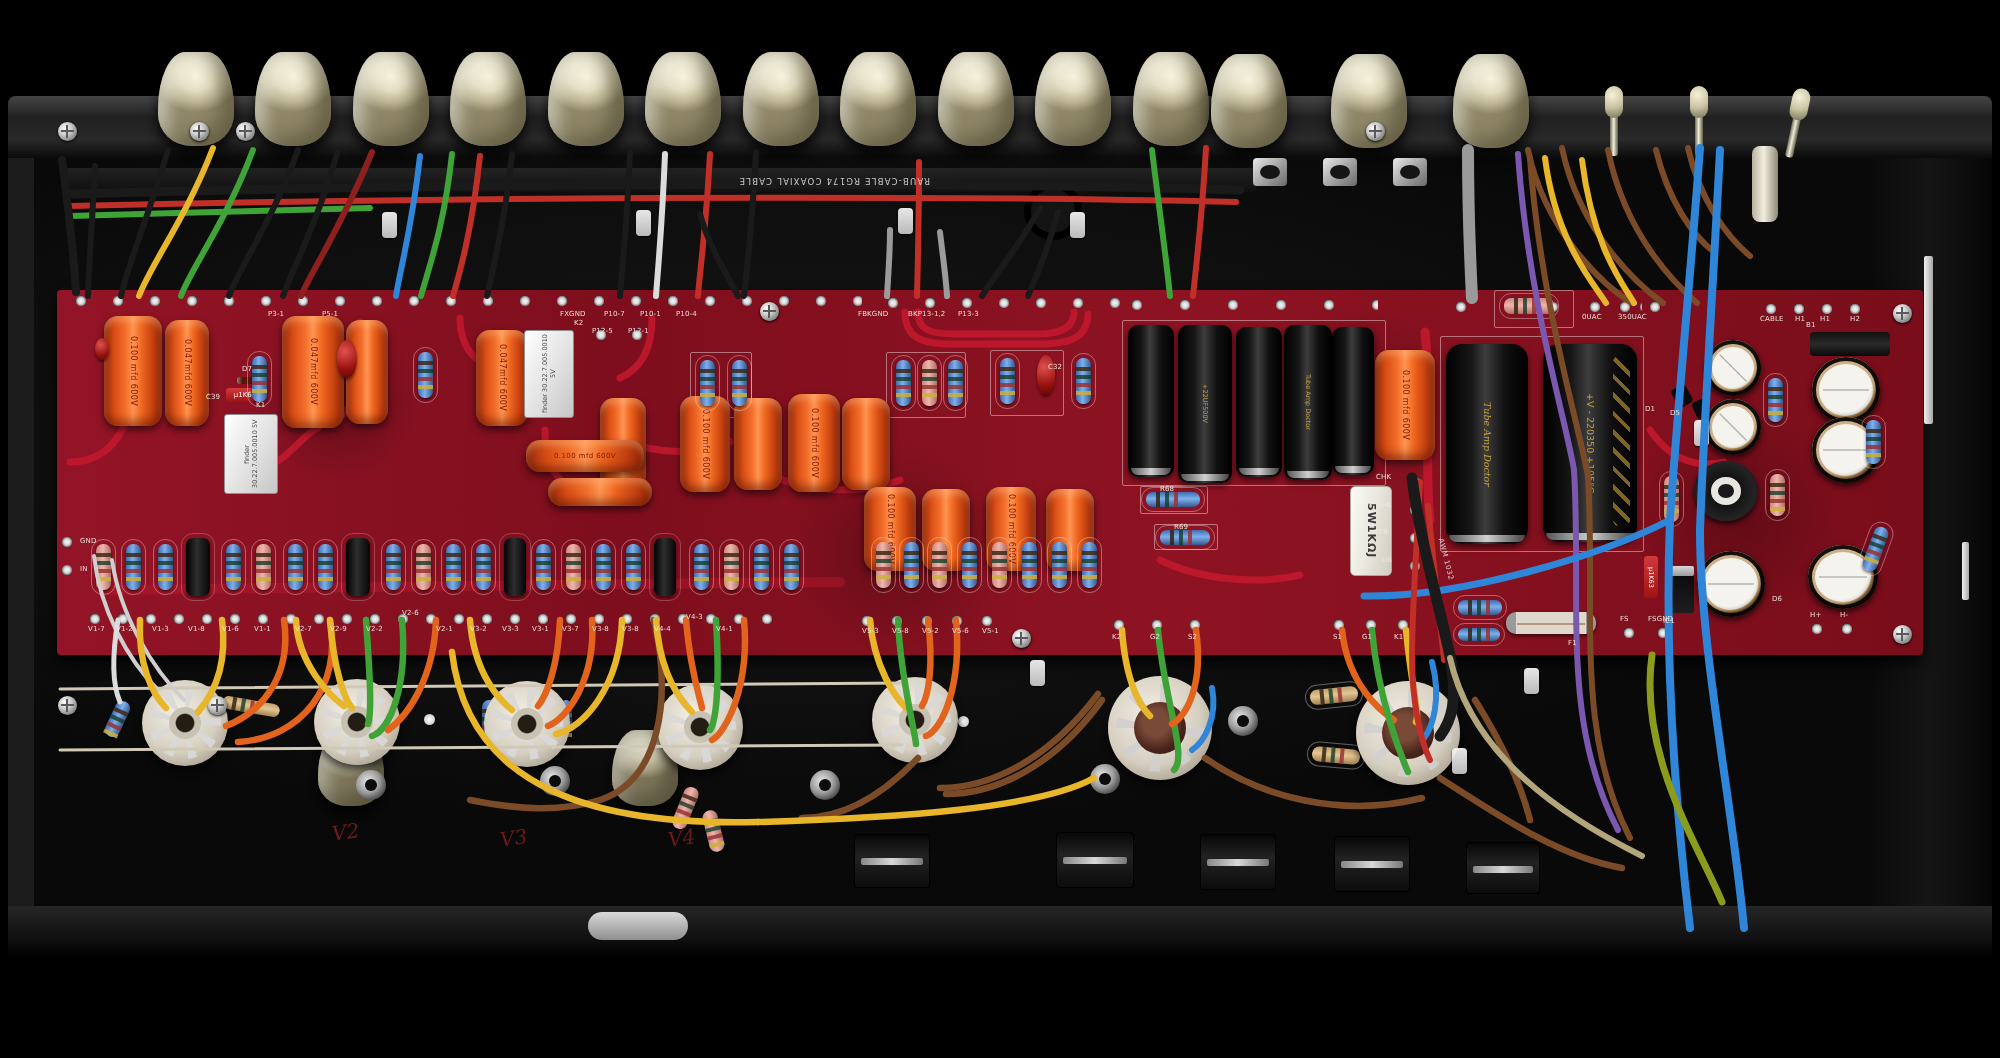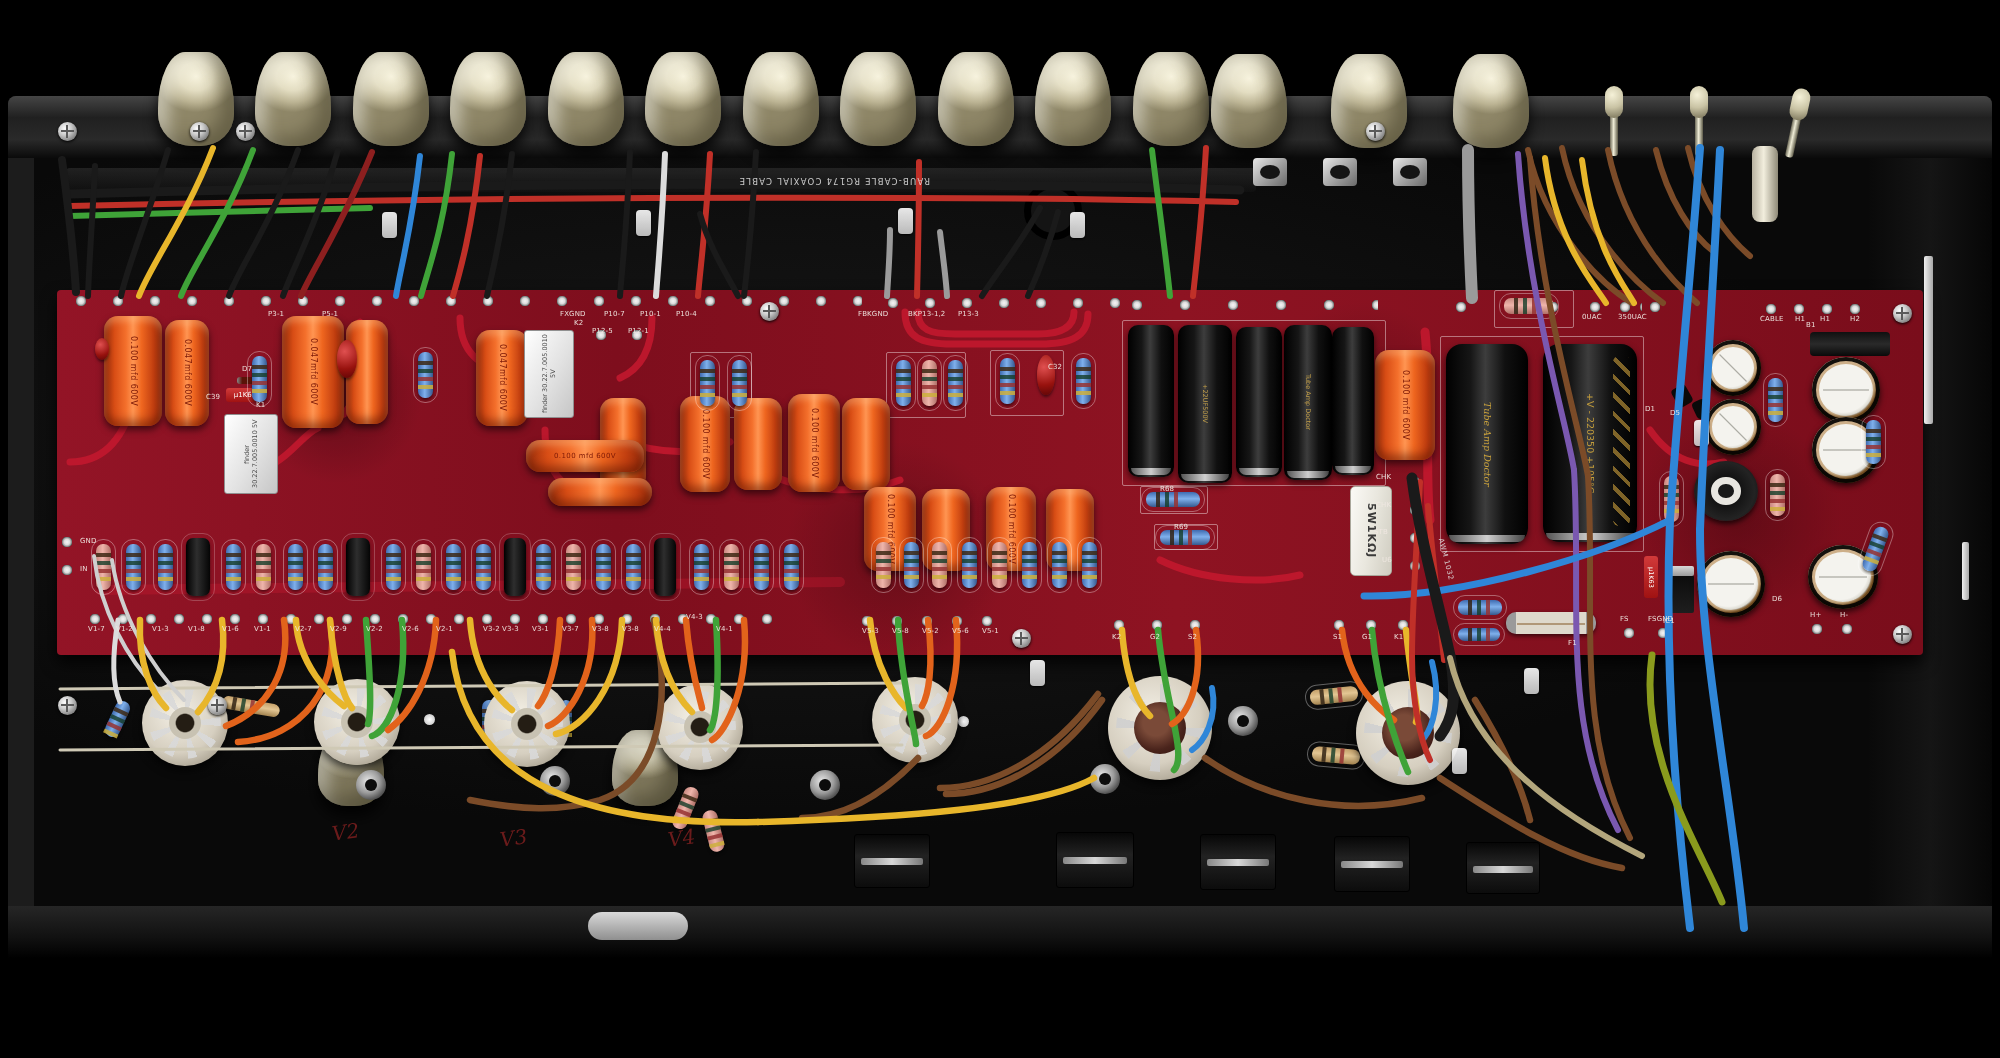--- a/index.html
+++ b/index.html
@@ -488,23 +488,23 @@
   <div class="lb" style="left:80px;top:566px">IN</div>
   <div class="lb" style="left:88px;top:626px">V1-7</div>
   <div class="lb" style="left:116px;top:626px">V1-2</div>
   <div class="lb" style="left:152px;top:626px">V1-3</div>
   <div class="lb" style="left:188px;top:626px">V1-8</div>
   <div class="lb" style="left:222px;top:626px">V1-6</div>
   <div class="lb" style="left:254px;top:626px">V1-1</div>
   <div class="lb" style="left:295px;top:626px">V2-7</div>
   <div class="lb" style="left:330px;top:626px">V2-9</div>
   <div class="lb" style="left:366px;top:626px">V2-2</div>
-  <div class="lb" style="left:402px;top:626px">V2-6</div>
+  <div class="lb" style="left:402px;top:610px">V2-6</div>
   <div class="lb" style="left:436px;top:626px">V2-1</div>
-  <div class="lb" style="left:483px;top:626px">V3-2</div>
+  <div class="lb" style="left:470px;top:626px">V3-2</div>
   <div class="lb" style="left:502px;top:626px">V3-3</div>
   <div class="lb" style="left:532px;top:626px">V3-1</div>
   <div class="lb" style="left:562px;top:626px">V3-7</div>
   <div class="lb" style="left:592px;top:626px">V3-8</div>
   <div class="lb" style="left:622px;top:626px">V3-8</div>
   <div class="lb" style="left:654px;top:626px">V4-4</div>
   <div class="lb" style="left:686px;top:614px">V4-3</div>
   <div class="lb" style="left:716px;top:626px">V4-1</div>
   <div class="lb" style="left:862px;top:628px">V5-3</div>
   <div class="lb" style="left:892px;top:628px">V5-8</div>

